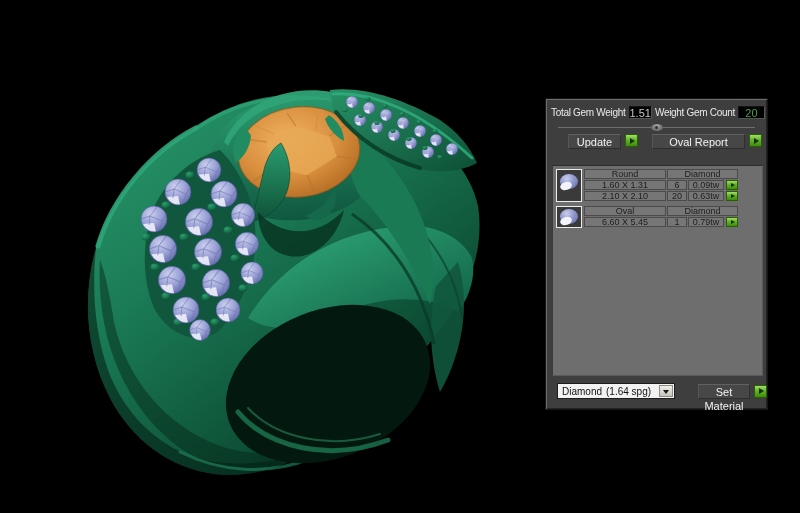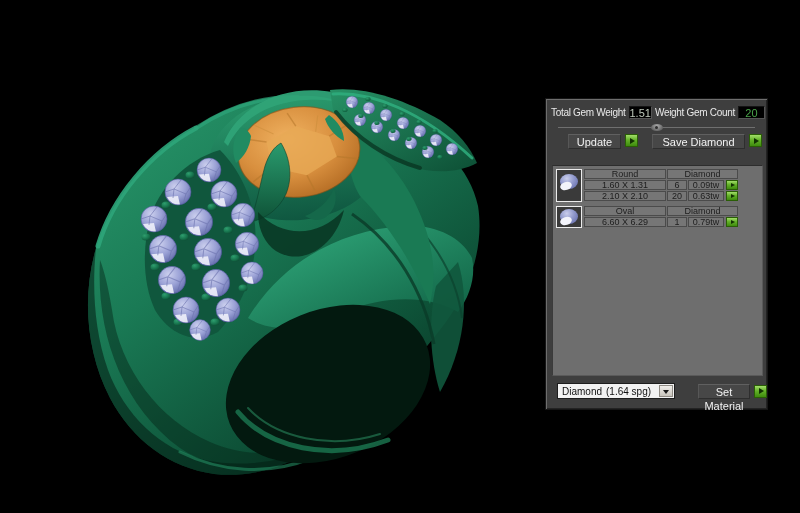--- a/index.html
+++ b/index.html
@@ -272,21 +272,21 @@
 
   <div class="divider">
     <div class="divider-handle"></div>
   </div>
 
   <div class="actions-row">
     <div class="flat-btn update-btn">Update</div>
     <div class="green-btn">
         <i></i>
       </div>
-    <div class="flat-btn save-btn">Save Diamond</div>
+    <div class="flat-btn save-btn">Oval Report</div>
     <div class="green-btn">
         <i></i>
       </div>
   </div>
 
   <div class="gem-panel">
     <div class="table-wrap">
 
       <div class="gem-group">
         <div class="thumb-cell thumb-tall">
@@ -317,21 +317,21 @@
       </div>
 
       <div class="gem-group">
         <div class="thumb-cell thumb-short">
           <div class="gem-ball"></div>
         </div>
         <div class="ggrid">
           <div class="cell c-shape">Oval</div>
           <div class="cell c-mat">Diamond</div>
 
-          <div class="cell">6.60 X 6.29</div>
+          <div class="cell">6.60 X 5.45</div>
           <div class="cell">1</div>
           <div class="cell">0.79tw</div>
           <div class="btn-cell">
             <div class="green-btn mini">
                 <i></i>
               </div>
           </div>
         </div>
       </div>
 

